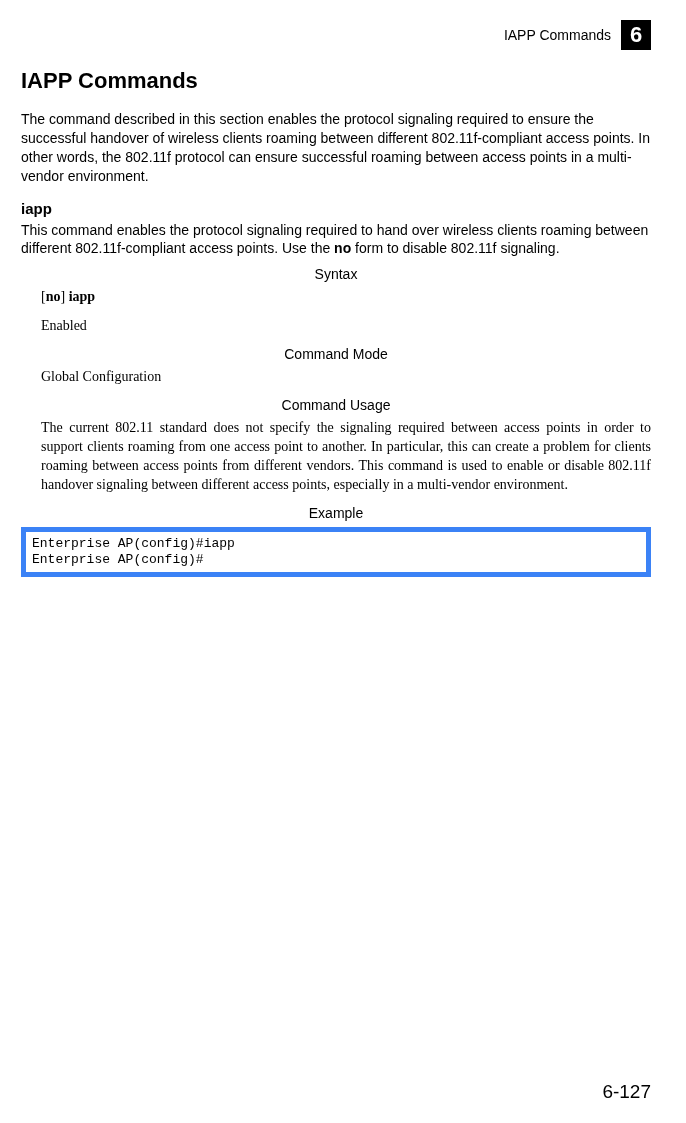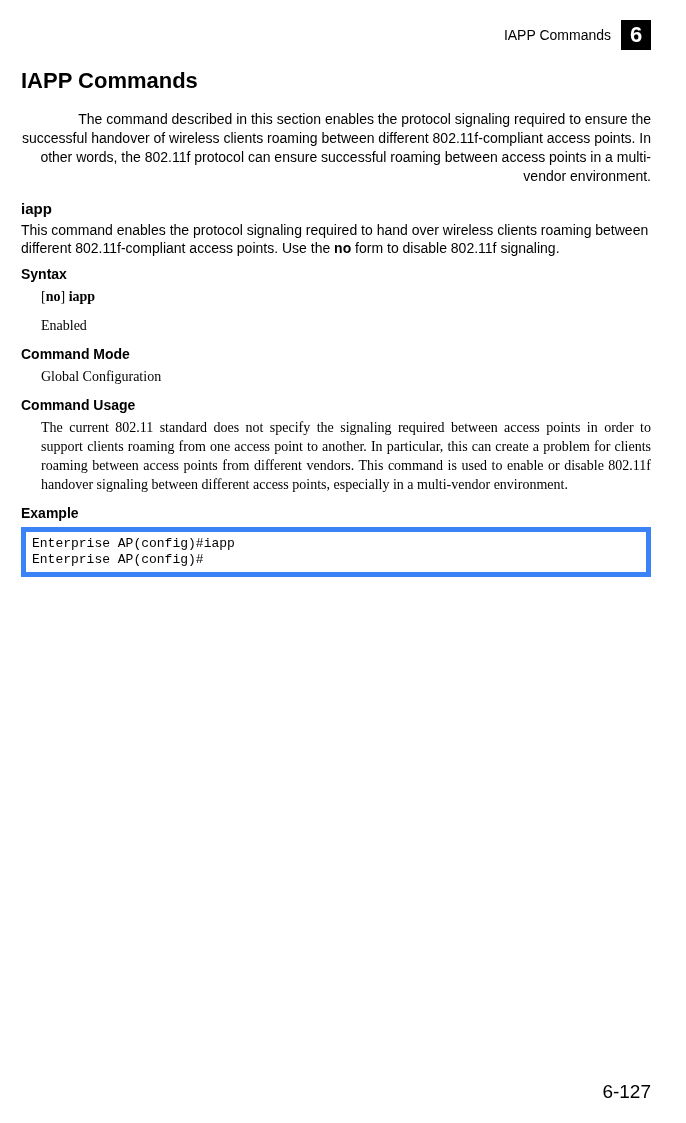--- a/index.html
+++ b/index.html
@@ -39,34 +39,34 @@
     font-family: Arial, sans-serif;
   }
   h1.section-title {
     font-size: 22px;
     font-weight: bold;
     margin: 0 0 14px 0;
   }
   p.intro {
     margin: 16px 0 14px 0;
     line-height: 1.35;
-    text-align: right;
   }
   .cmd-name {
     font-weight: bold;
     font-size: 15px;
     margin: 0 0 4px 0;
   }
   p.cmd-desc {
     margin: 0 0 0 0;
     line-height: 1.35;
   }
   .sub-head {
-    font-weight: bold;
+    font-weight: normal;
     margin: 8px 0 6px 0;
+    text-align: center;
   }
   .indent {
     margin-left: 20px;
     margin-bottom: 10px;
     line-height: 1.35;
     font-family: Liberation Serif, serif;
   }
   .indent.usage {
     text-align: justify;
   }

